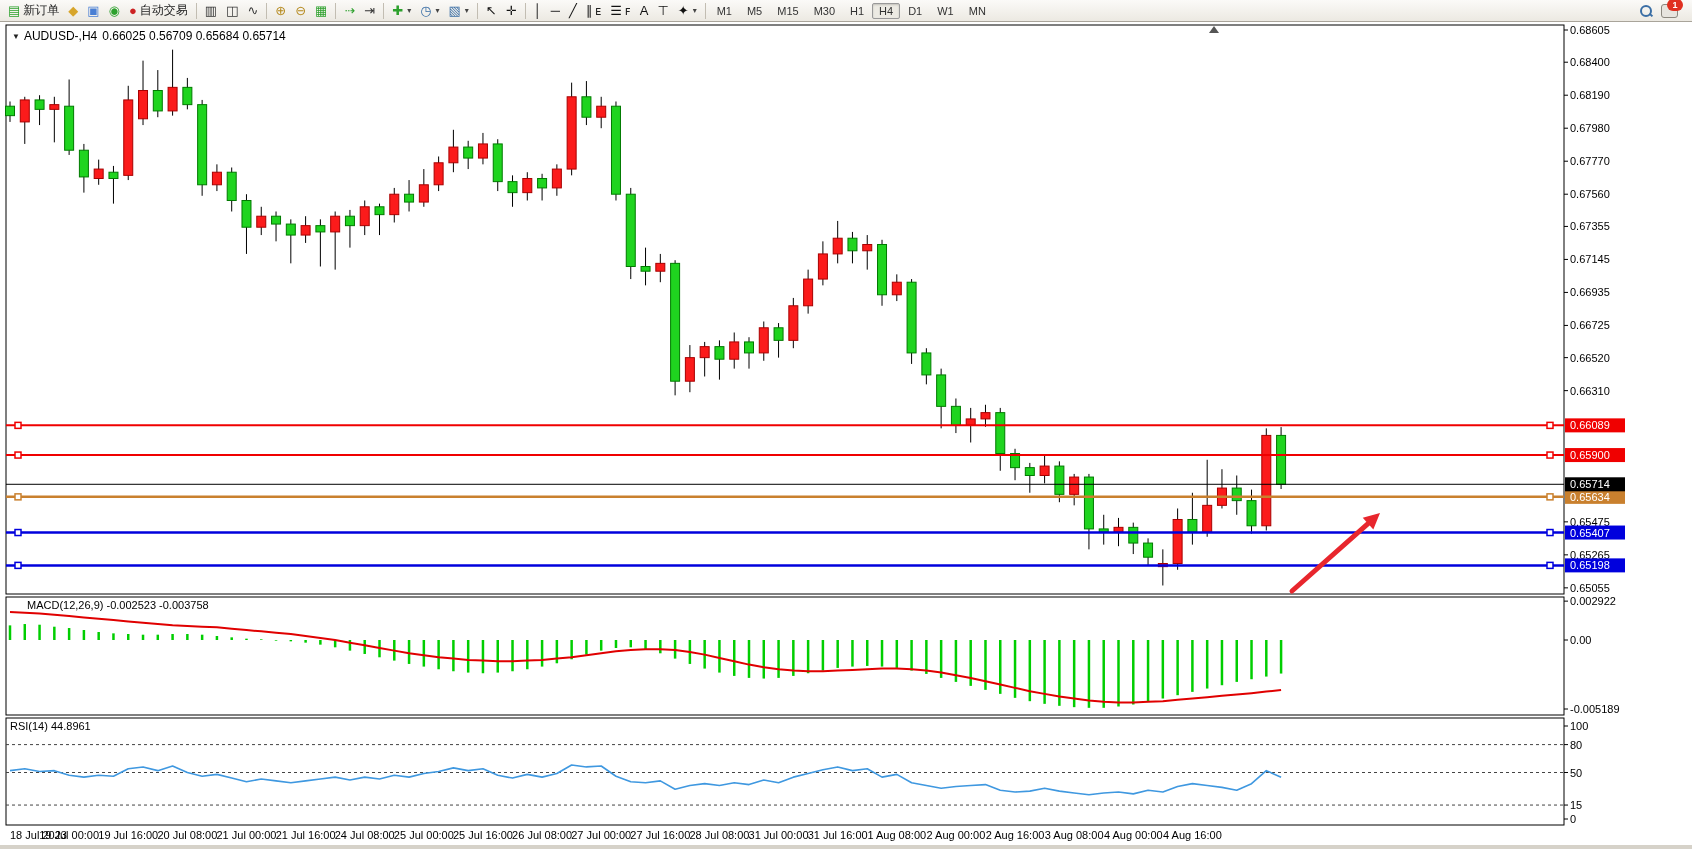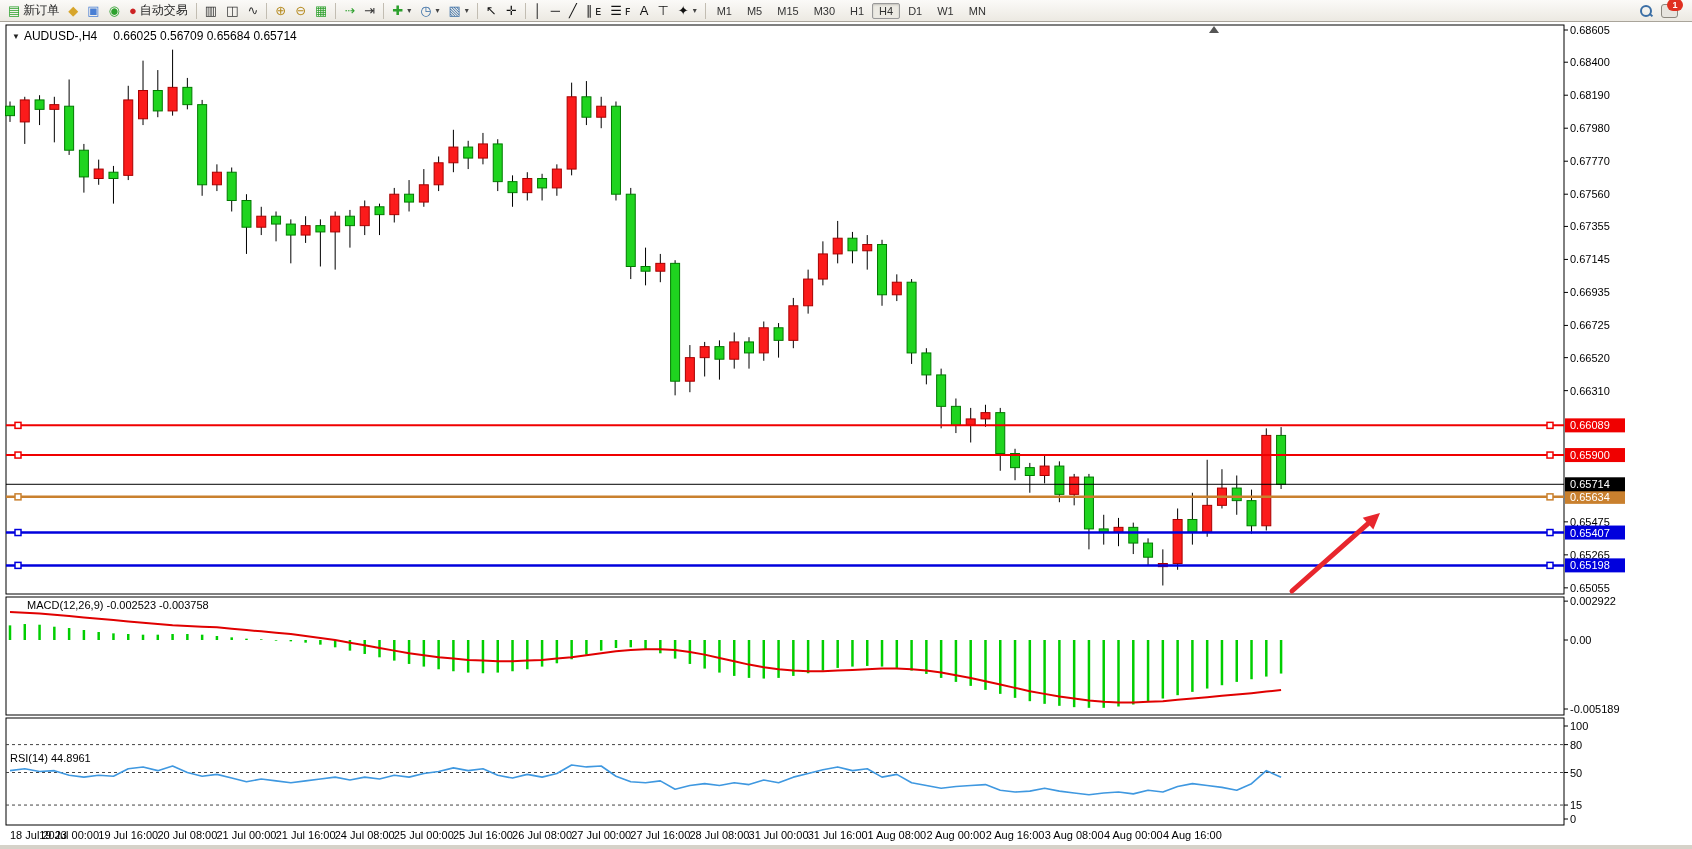--- a/index.html
+++ b/index.html
@@ -21,23 +21,23 @@
   .magnifier::after{content:"";position:absolute;left:9px;top:9px;width:4px;height:2px;background:#3a6ea5;transform:rotate(45deg);}
   .chat-icon{position:relative;width:15px;height:12px;display:inline-block;background:#e7e4de;border:1px solid #8b877e;border-radius:3px;}
   .chat-badge{position:absolute;right:-6px;top:-6px;min-width:12px;height:12px;border-radius:7px;background:#e03020;color:#fff;
     font-size:9px;line-height:12px;text-align:center;padding:0 2px;font-weight:bold;}
   
   #chart-wrap{position:absolute;left:0;top:22px;width:1692px;height:827px;background:#fff;}
   #chart-svg{position:absolute;left:0;top:0;}
   .overlay{position:absolute;font-size:11px;color:#000;white-space:nowrap;}
   #chart-title{left:12px;top:7px;font-size:12px;}
   #chart-title .tri{font-size:8px;vertical-align:1px;margin-right:4px;color:#222;}
-  #chart-title .ttl{margin-right:16px;}
+  #chart-title .ttl{margin-right:5px;}
   #macd-label{left:27px;top:577px;}
-  #rsi-label{left:10px;top:698px;margin-top:32px;}
+  #rsi-label{left:10px;top:698px;}
   .bottom-strip{position:absolute;left:0;top:823px;width:1692px;height:4px;background:#d6d2c9;}
 </style>
 </head>
 <body>
 
 <div id="app">
   <div id="toolbar">
       <span class="tb-btn">
         <span class="tb-glyph" style="color: rgb(45, 161, 45);">▤</span>
         <span>新订单</span>

